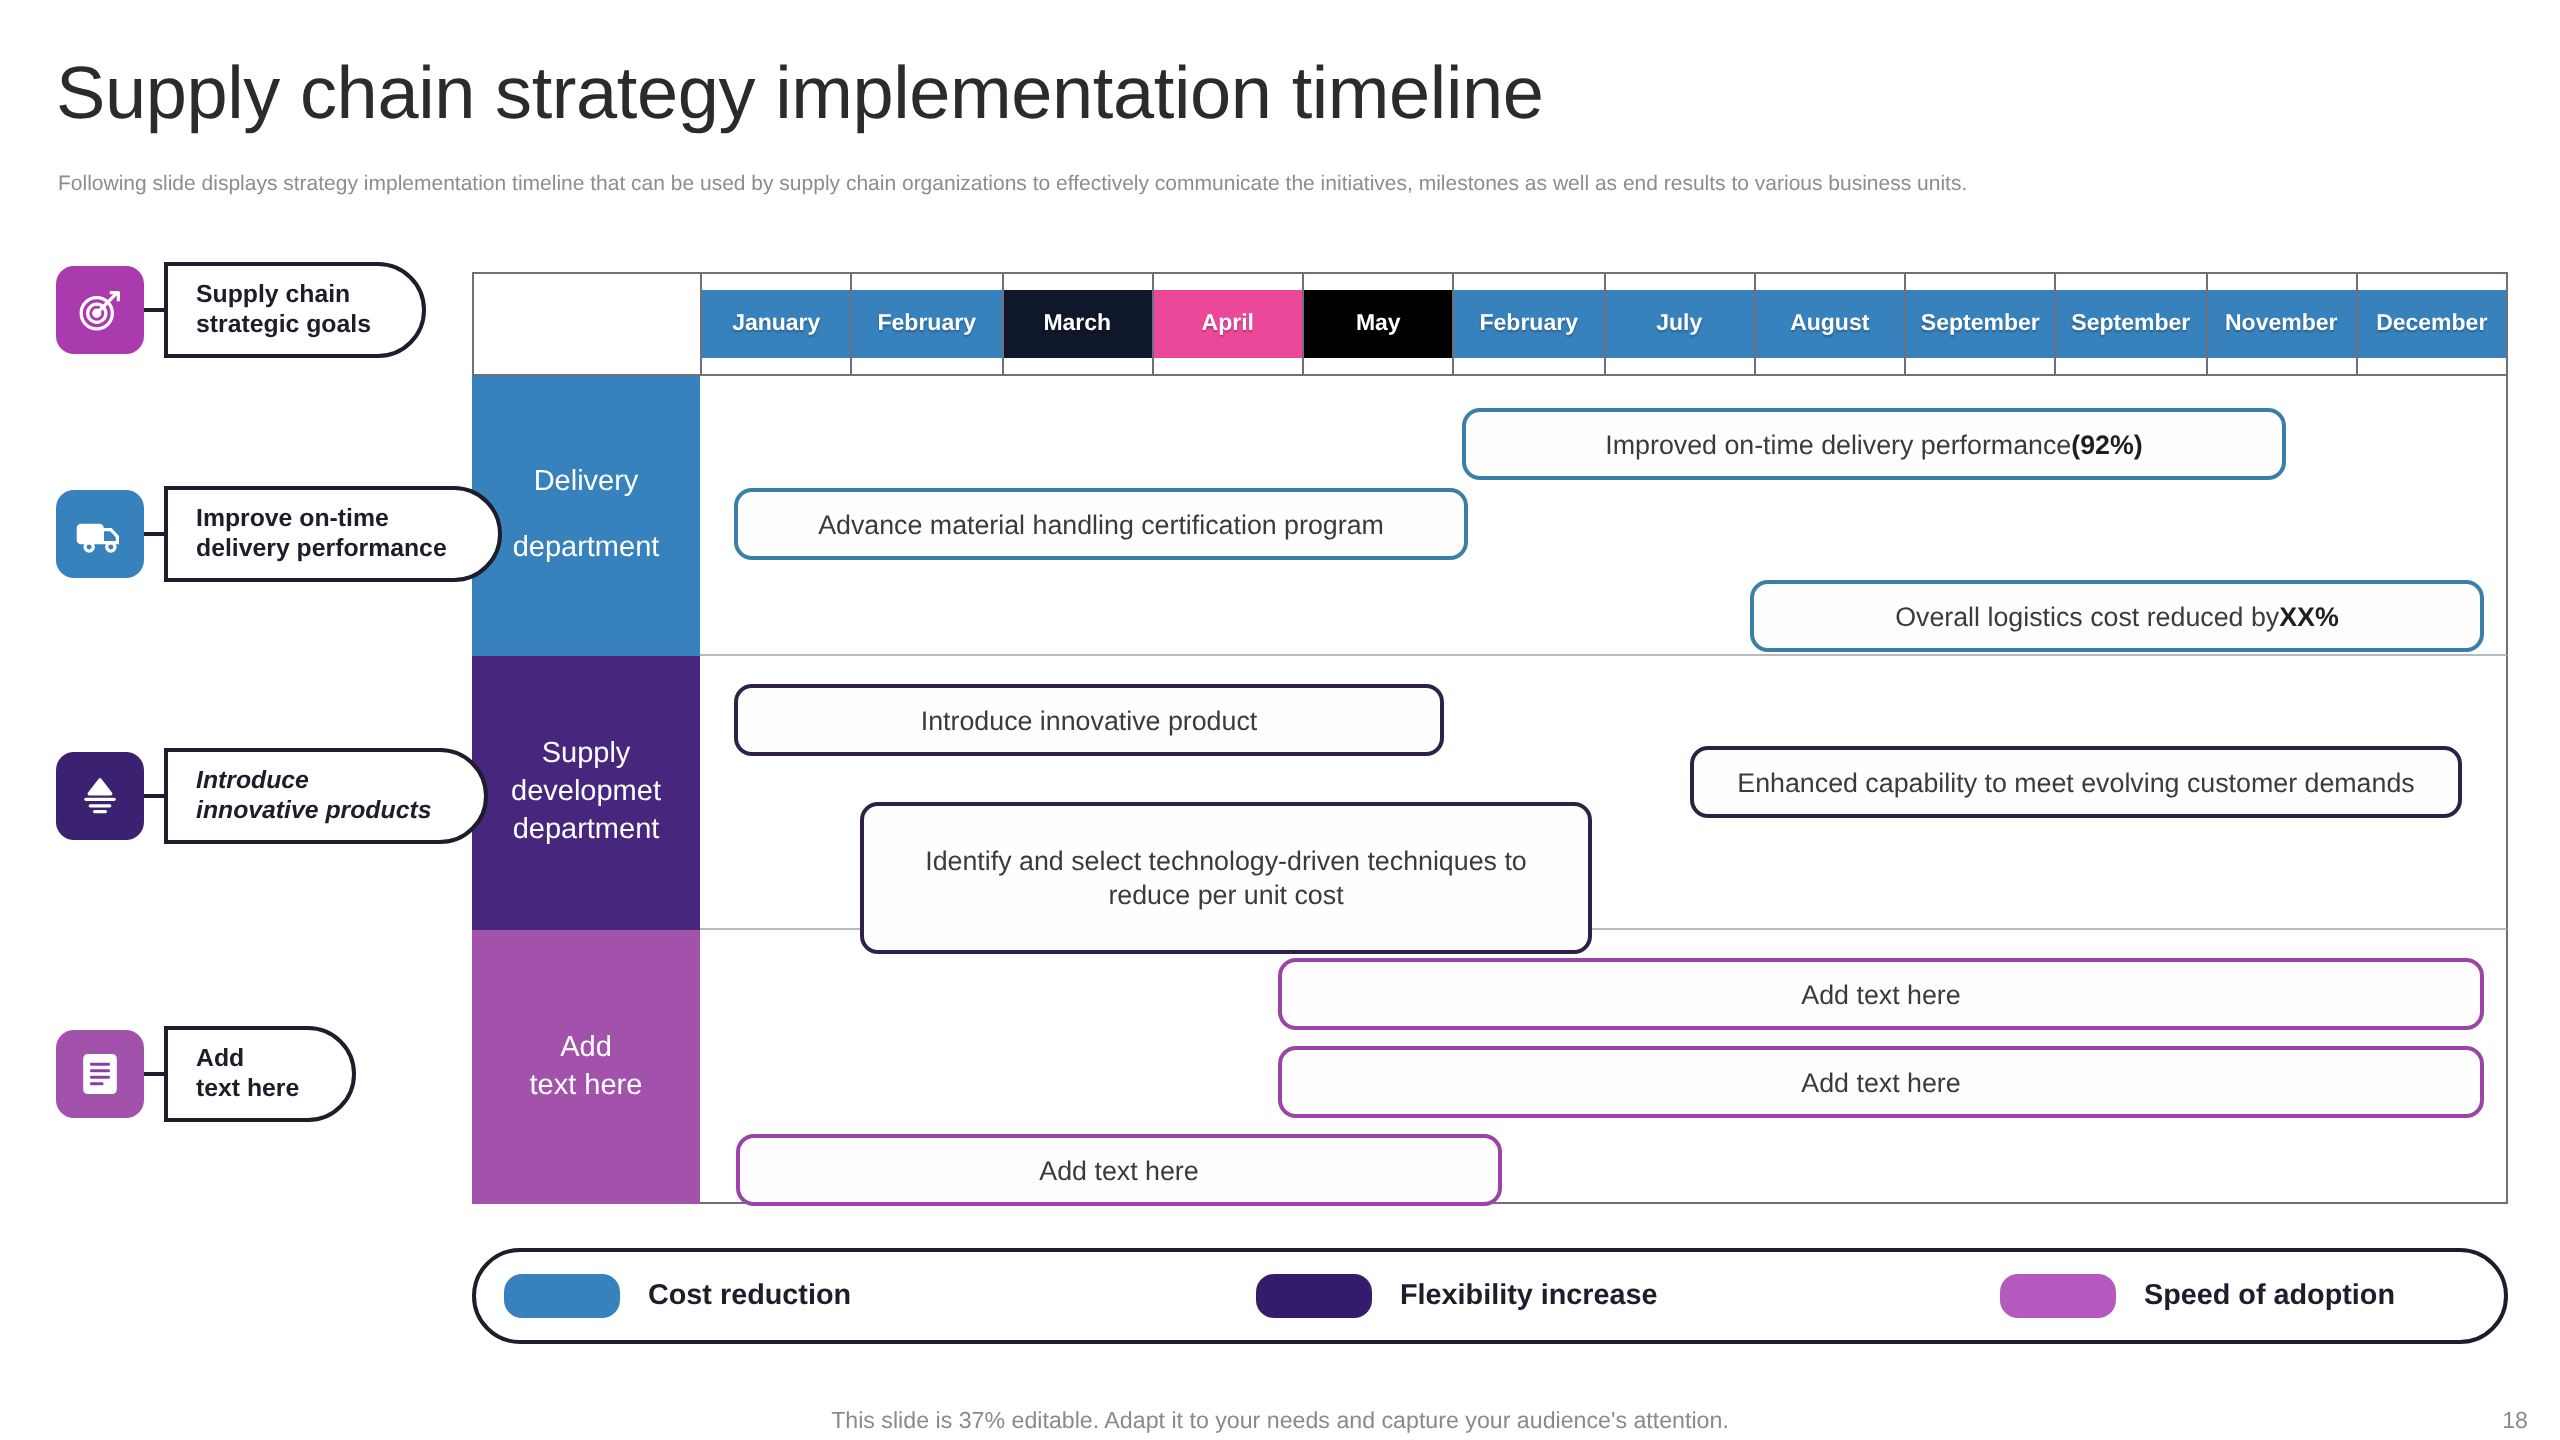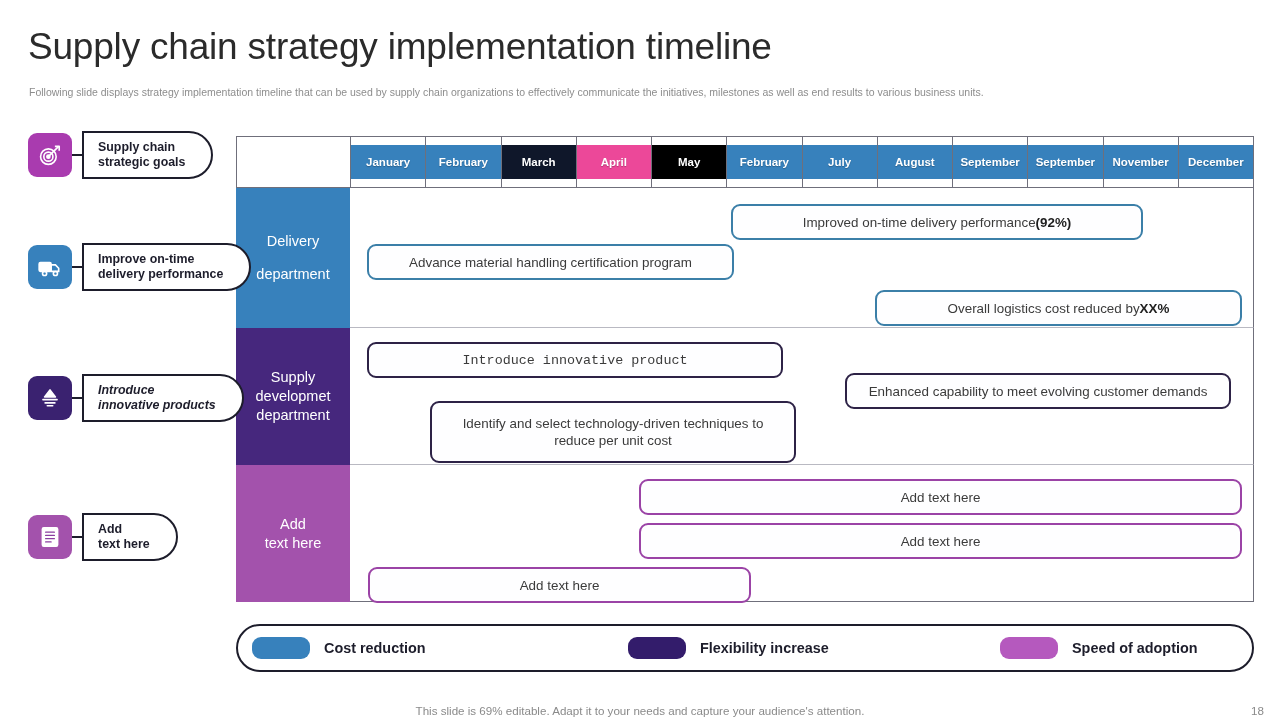--- a/index.html
+++ b/index.html
@@ -90,21 +90,21 @@
 
   .bar {
     position: absolute;
     height: 36px;
     border-radius: 9px;
     background: #fefeff;
     display:flex; align-items:center; justify-content:center;
     font-size: 13.4px; color:#3b3b3b; text-align:center; line-height:17px;
     padding: 0 10px;
   }
-  .bar.two-line { height: 62px; }
+  .bar.two-line { height: 76px; }
   .bar b { color:#1f1f1f; }
 
   .bar.blue   { border: 2.2px solid #3b7fa8; }
   .bar.dark   { border: 2.2px solid #2d2246; }
   .bar.orchid { border: 2.2px solid #9b43a6; }
 
   
   .legend {
     position: absolute; left: 236px; top: 624px; width: 1018px; height: 48px;
     border: 2.4px solid #1d1d2b; border-radius: 26px; background:#fff;
@@ -303,21 +303,21 @@
         <span>Improved on-time delivery performance </span>
         <b>(92%)</b>
       </div>
       <div class="bar blue" style="left: 131px; width: 367px; top: 108px;">
         <span>Advance material handling certification program</span>
       </div>
       <div class="bar blue" style="left: 639px; width: 367px; top: 154px;">
         <span>Overall logistics cost reduced by </span>
         <b>XX%</b>
       </div>
-      <div class="bar dark" style="left: 131px; width: 416px; top: 206px; font-family: Liberation Mono, monospace;">
+      <div class="bar dark" style="left: 131px; width: 355px; top: 206px;">
         <span>Introduce innovative product</span>
       </div>
       <div class="bar dark" style="left: 609px; width: 386px; top: 206px; margin-top: 31px;">
         <span>Enhanced capability to meet evolving customer demands</span>
       </div>
       <div class="bar dark two-line" style="left: 194px; width: 366px; top: 265px;">
         <span>Identify and select technology-driven techniques to reduce per unit cost</span>
       </div>
       <div class="bar orchid" style="left: 403px; width: 603px; top: 343px;">
         <span>Add text here</span>
@@ -338,15 +338,15 @@
       <div class="legend-item" style="position: absolute; left: 390px;">
         <div class="legend-swatch" style="background: rgb(51, 28, 107);"></div>
         <div class="legend-label">Flexibility increase</div>
       </div>
       <div class="legend-item" style="position: absolute; left: 762px;">
         <div class="legend-swatch" style="background: rgb(181, 89, 190);"></div>
         <div class="legend-label">Speed of adoption</div>
       </div>
     </div>
 
-  <div class="footer-note">This slide is 69% editable. Adapt it to your needs and capture your audience's attention.</div>
+  <div class="footer-note">This slide is 37% editable. Adapt it to your needs and capture your audience's attention.</div>
   <div class="page-num">18</div>
 </div>
 
 </body></html>

